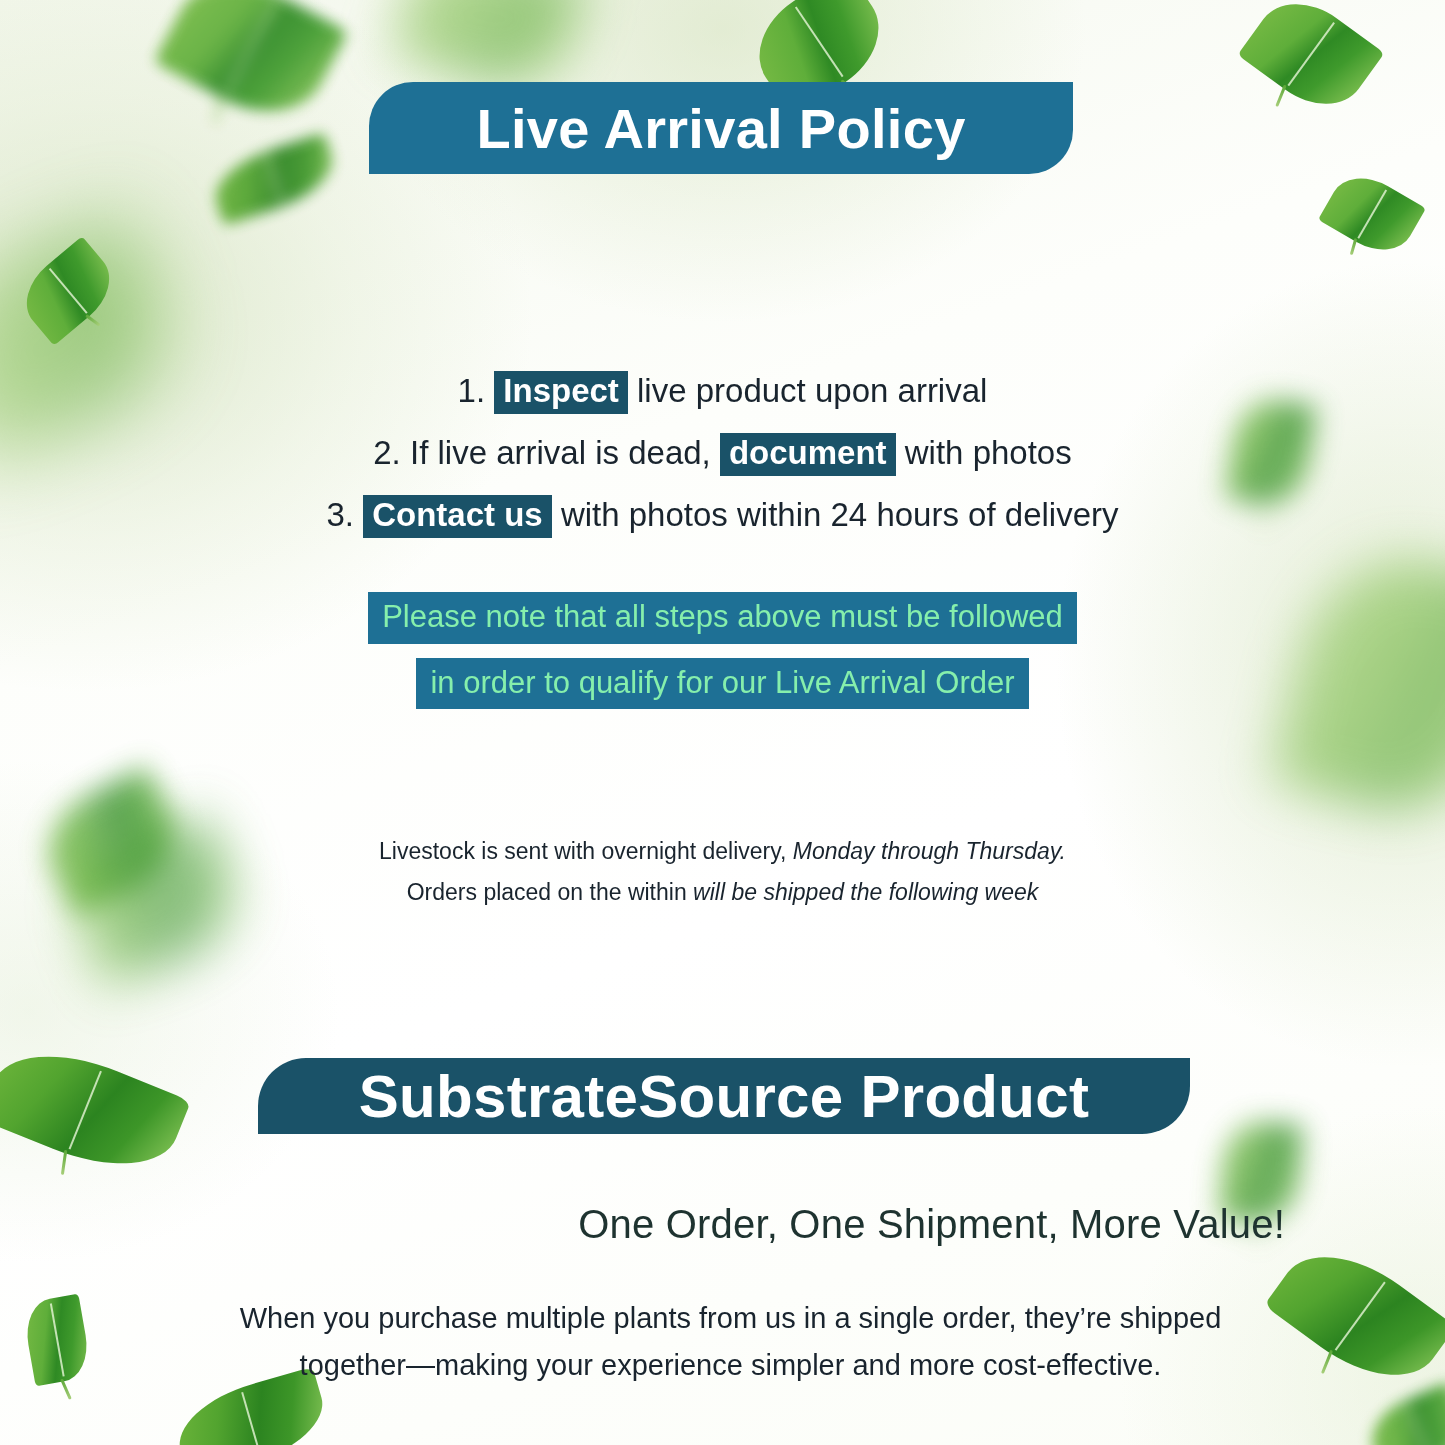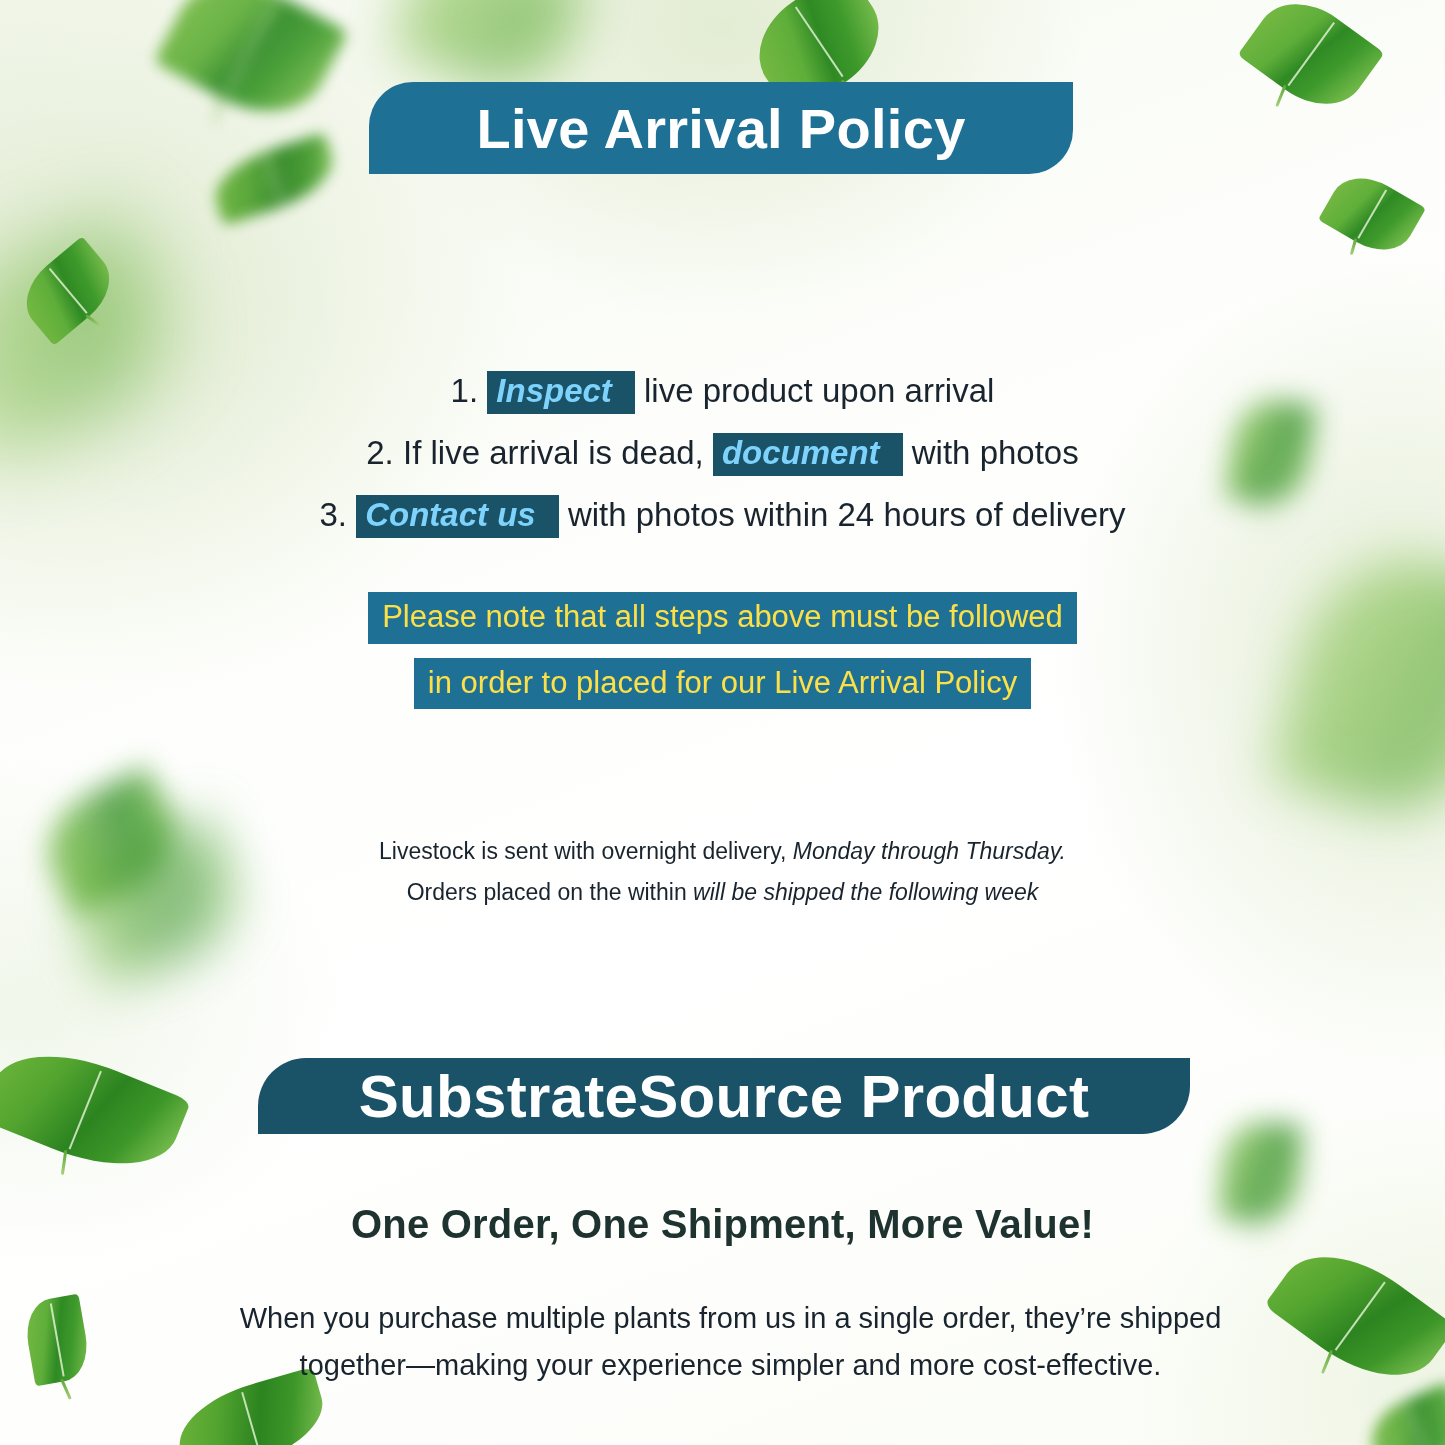--- a/index.html
+++ b/index.html
@@ -132,62 +132,61 @@
     width: 1125px;
     text-align: center;
     font-size: 33px;
     color: #19242e;
     line-height: 1.88;
   }
   .step-line { white-space: nowrap; }
 
   .hl-dark {
     background: #1a5268;
-    color: #7dd3fc;
+    color: #ffffff;
     font-weight: 700;
-    padding: 2px 23px 4px 9px;
+    padding: 2px 9px 4px 9px;
     display: inline-block;
     line-height: 1.12;
-    font-style: italic;
   }
 
   #note-block {
     position: absolute;
     left: 160px;
     top: 584px;
     width: 1125px;
     text-align: center;
     font-size: 31px;
     line-height: 1.15;
   }
   #note-block .note-line {
     display: inline-block;
     background: #1e7095;
-    color: #fde047;
+    color: #86efac;
     padding: 7px 14px 9px 14px;
     margin-bottom: 14px;
   }
 
   #ship-para {
     left: 160px;
     top: 800px;
     width: 1125px;
     font-size: 23px;
     line-height: 1.78;
   }
   #ship-para i { font-style: italic; }
 
   #subhead {
     position: absolute;
     left: 160px;
     top: 1194px;
     width: 1125px;
-    text-align: center;
+    text-align: right;
     font-size: 40px;
-    font-weight: 700;
+    font-weight: 400;
     color: #1e3330;
     letter-spacing: .2px;
   }
 
   #value-para {
     left: 168px;
     top: 1258px;
     width: 1125px;
     font-size: 29px;
     line-height: 1.62;
@@ -324,21 +323,21 @@
       <div class="step-line">
         <span>3.</span>
         <span class="hl-dark">Contact us</span>
         <span>with photos within 24 hours of delivery</span>
       </div>
 
     </div>
 
     <div id="note-block">
       <div><span class="note-line">Please note that all steps above must be followed</span></div>
-      <div><span class="note-line">in order to placed for our Live Arrival Policy</span></div>
+      <div><span class="note-line">in order to qualify for our Live Arrival Order</span></div>
     </div>
 
     <p class="para" id="ship-para">
       <span>Livestock is sent with overnight delivery,</span>
       <i>Monday through Thursday.</i><br>
       <span>Orders placed on the within</span>
       <i>will be shipped the following week</i><br>
     </p>
 
     <div class="banner" id="banner-substrate">

